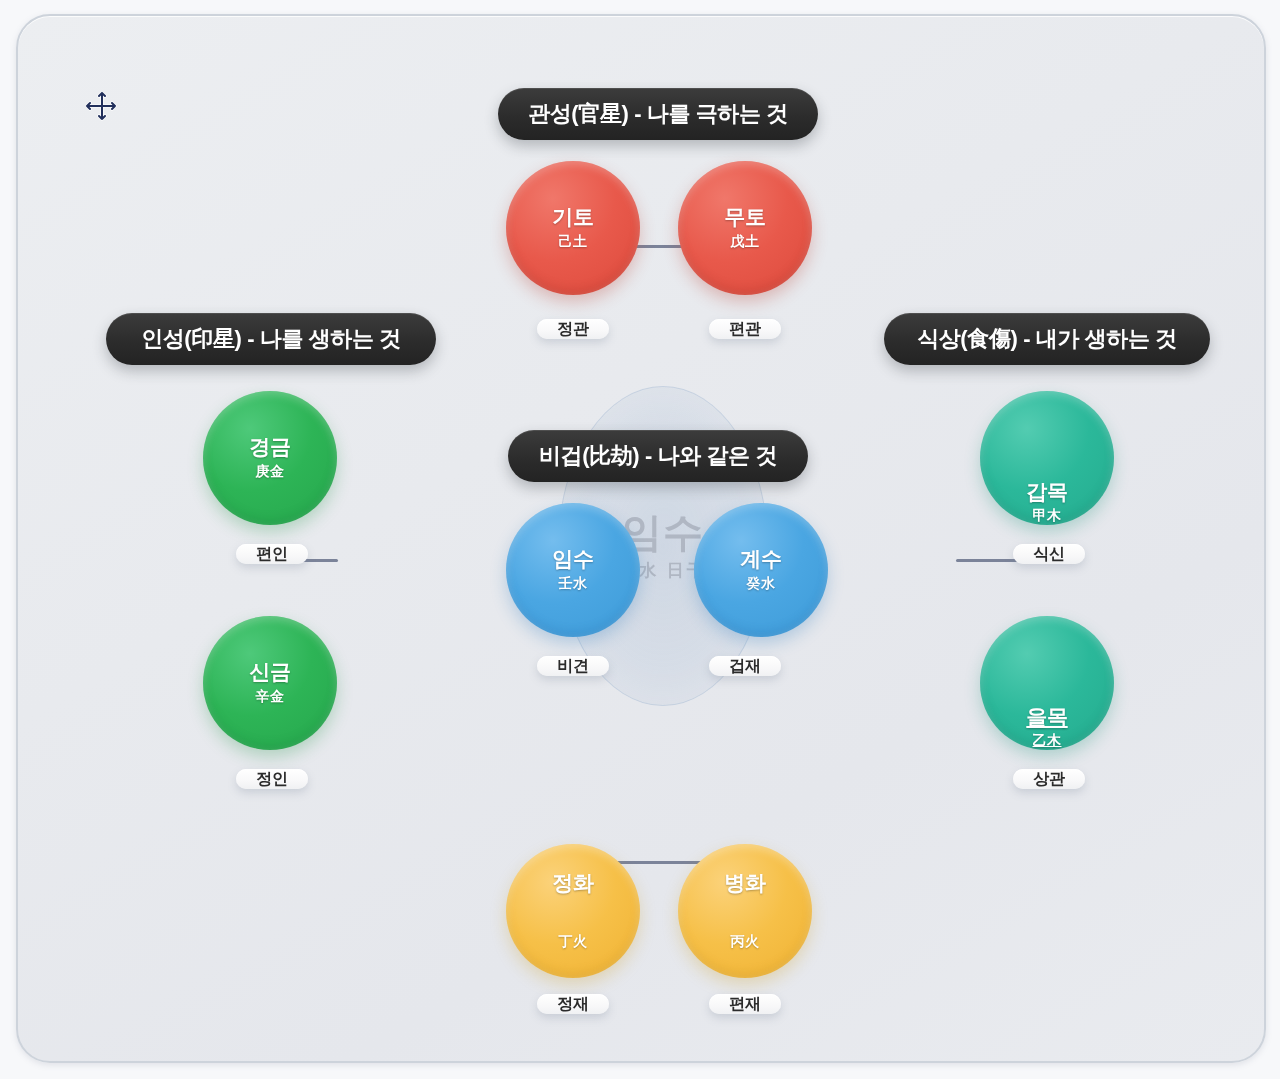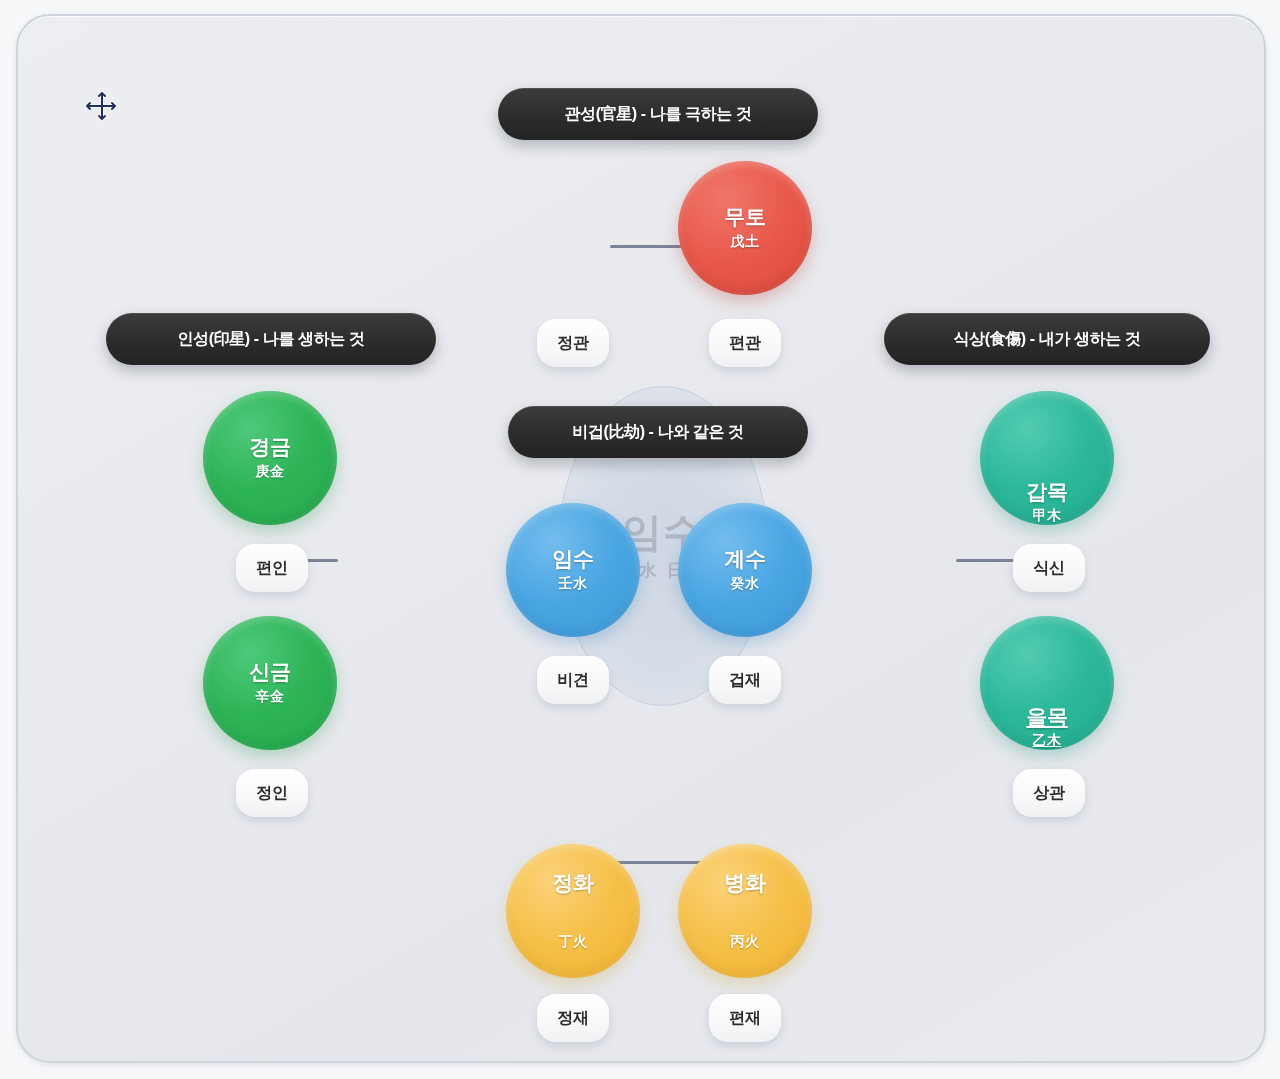--- a/index.html
+++ b/index.html
@@ -80,32 +80,32 @@
   .pill {
     position: absolute;
     height: 52px;
     display: flex;
     align-items: center;
     justify-content: center;
     padding: 16px 26px;
     border-radius: 26px;
     background: linear-gradient(180deg, #3c3c3c 0%, #2c2c2c 55%, #232323 100%);
     color: #ffffff;
-    font-size: 16px;
+    font-size: 22px;
     font-weight: 700;
     letter-spacing: -0.4px;
     white-space: nowrap;
     box-shadow: 0 6px 14px rgba(40,45,55,0.28), inset 0 1px 0 rgba(255,255,255,0.10);
     z-index: 6;
   }
 
   .pill-guan   { left: 480px; top: 72px;  width: 320px; }
   .pill-in     { left: 88px;  top: 297px; width: 330px; }
   .pill-sik    { left: 866px; top: 297px; width: 326px; }
-  .pill-bigeop { left: 490px; top: 390px; width: 300px; }
+  .pill-bigeop { left: 490px; top: 414px; width: 300px; }
   .pill-jae    { left: 480px; top: 748px; width: 320px; }
 
   
   .node {
     position: absolute;
     width: 134px;
     height: 134px;
     border-radius: 50%;
     display: flex;
     flex-direction: column;
@@ -152,28 +152,28 @@
   }
 
   
   .n-gito  { left: 488px; top: 145px; }
   .n-muto  { left: 660px; top: 145px; }
   .n-gg    { left: 185px; top: 375px; }
   .n-sg    { left: 185px; top: 600px; }
   .n-gm    { left: 962px; top: 375px; }
   .n-em    { left: 962px; top: 600px; text-decoration: underline; }
   .n-is    { left: 488px; top: 487px; }
-  .n-gs    { left: 660px; top: 487px; }
+  .n-gs    { left: 676px; top: 487px; }
   .n-jh    { left: 488px; top: 828px; }
   .n-bh    { left: 660px; top: 828px; }
 
   
   .chip {
     position: absolute;
-    height: 48px;
+    height: 20px;
     min-width: 72px;
     padding: 0 18px;
     display: flex;
     align-items: center;
     justify-content: center;
     border-radius: 19px;
     background: linear-gradient(180deg, #ffffff 0%, #f8f8f9 60%, #f0f1f3 100%);
     color: #2b2b2b;
     font-size: 16px;
     font-weight: 600;
@@ -221,20 +221,24 @@
   <div class="conn conn-top"></div>
   <div class="conn conn-left"></div>
   <div class="conn conn-right"></div>
   <div class="conn conn-bottom"></div>
 
   <div class="pill pill-guan">관성(官星) - 나를 극하는 것</div>
   <div class="pill pill-in">인성(印星) - 나를 생하는 것</div>
   <div class="pill pill-sik">식상(食傷) - 내가 생하는 것</div>
   <div class="pill pill-bigeop">비겁(比劫) - 나와 같은 것</div>
 
+  <div class="node red n-gito">
+    <div class="kor">기토</div>
+    <div class="han">己土</div>
+  </div>
   <div class="node red n-muto">
     <div class="kor">무토</div>
     <div class="han">戊土</div>
   </div>
   <div class="chip c-jeonggwan">정관</div>
   <div class="chip c-pyeongwan">편관</div>
 
   <div class="node green n-gg">
     <div class="kor">경금</div>
     <div class="han">庚金</div>

